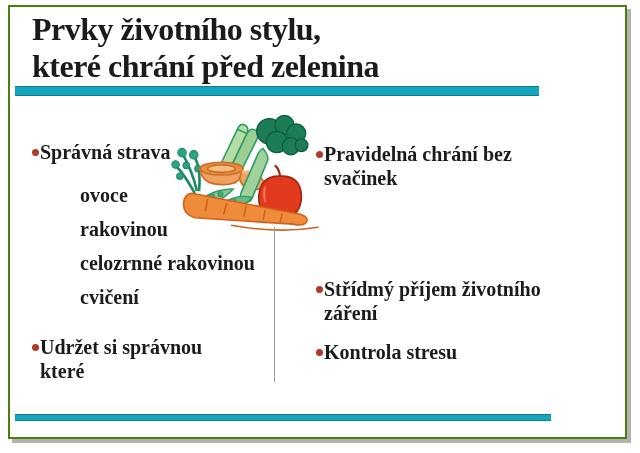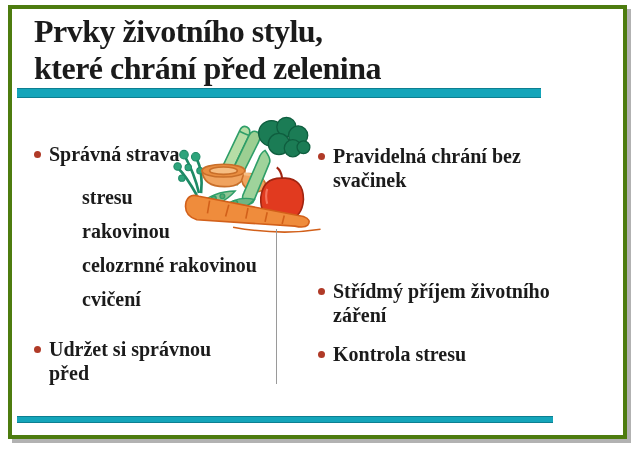--- a/index.html
+++ b/index.html
@@ -7,39 +7,39 @@
     --bullet:#b03a27;
     --text:#1b1b1b;
   }
   *{margin:0;padding:0;box-sizing:border-box;}
   html,body{width:640px;height:453px;background:#ffffff;overflow:hidden;}
   body{font-family:"Liberation Serif", serif;color:var(--text);}
 
   .slide{
     position:absolute;left:8px;top:5px;width:619px;height:434px;
     background:#ffffff;
-    border:4px solid #4d7c0f;
+    border:2px solid #4d7c0f;
     box-shadow:4px 4px 0 #b2b2b2;
   }
 
   .title{
     position:absolute;left:22px;top:4px;width:560px;
     font-size:32px;font-weight:bold;line-height:37px;
     color:var(--text);letter-spacing:-0.5px;
   }
 
   .accent-bar{
     position:absolute;background:var(--accent);
     border-top:1px solid #0d7f91;border-bottom:1px solid #0d7f91;
   }
   .accent-bar.top{left:5px;top:79px;width:524px;height:10px;}
   .accent-bar.bottom{left:5px;top:407px;width:536px;height:7px;}
 
   .bullet-item{
-    position:absolute;display:flex;gap:8px;
+    position:absolute;display:flex;gap:1px;
     font-size:20px;font-weight:bold;line-height:24px;
   }
   .dot{
     flex:none;width:7px;height:7px;border-radius:50%;
     background:var(--bullet);margin-top:9px;
   }
 
   .li-left-1{left:22px;top:133px;width:230px;}
   .sub-list{position:absolute;left:70px;top:176px;width:220px;}
   .sub-item{
@@ -74,29 +74,29 @@
   </h1>
 
   <div class="accent-bar top"></div>
 
   <div class="bullet-item li-left-1">
     <span class="dot"></span>
     <span>Správná strava</span>
   </div>
 
   <div class="sub-list">
-    <div class="sub-item">stresu</div>
+    <div class="sub-item">ovoce</div>
     <div class="sub-item">rakovinou</div>
     <div class="sub-item">celozrnné rakovinou</div>
     <div class="sub-item">cvičení</div>
   </div>
 
   <div class="bullet-item li-left-2">
     <span class="dot"></span>
-    <span>Udržet si správnou před</span>
+    <span>Udržet si správnou které</span>
   </div>
 
   <div class="clipart">
     <svg viewBox="0 0 140 120" xmlns="http://www.w3.org/2000/svg">
 
       <g stroke="#1e8a66" fill="#2ea47c">
         <path d="M22 78 Q12 60 4 52" stroke-width="2.5" fill="none"></path>
         <path d="M24 76 Q20 58 10 40" stroke-width="2.5" fill="none"></path>
         <path d="M26 76 Q28 56 22 44" stroke-width="2.5" fill="none"></path>
         <circle cx="4" cy="51" r="3.5"></circle>

